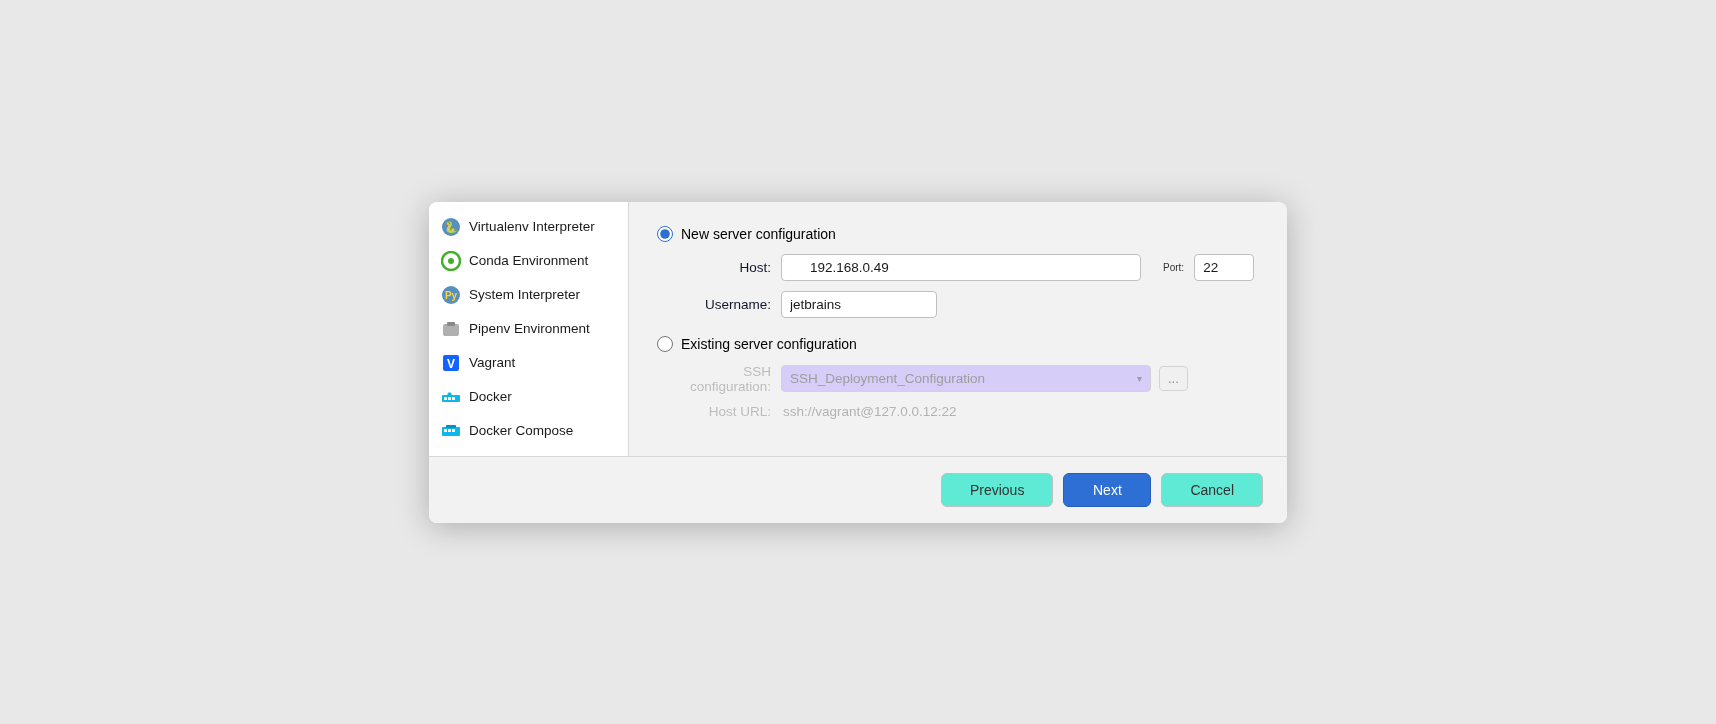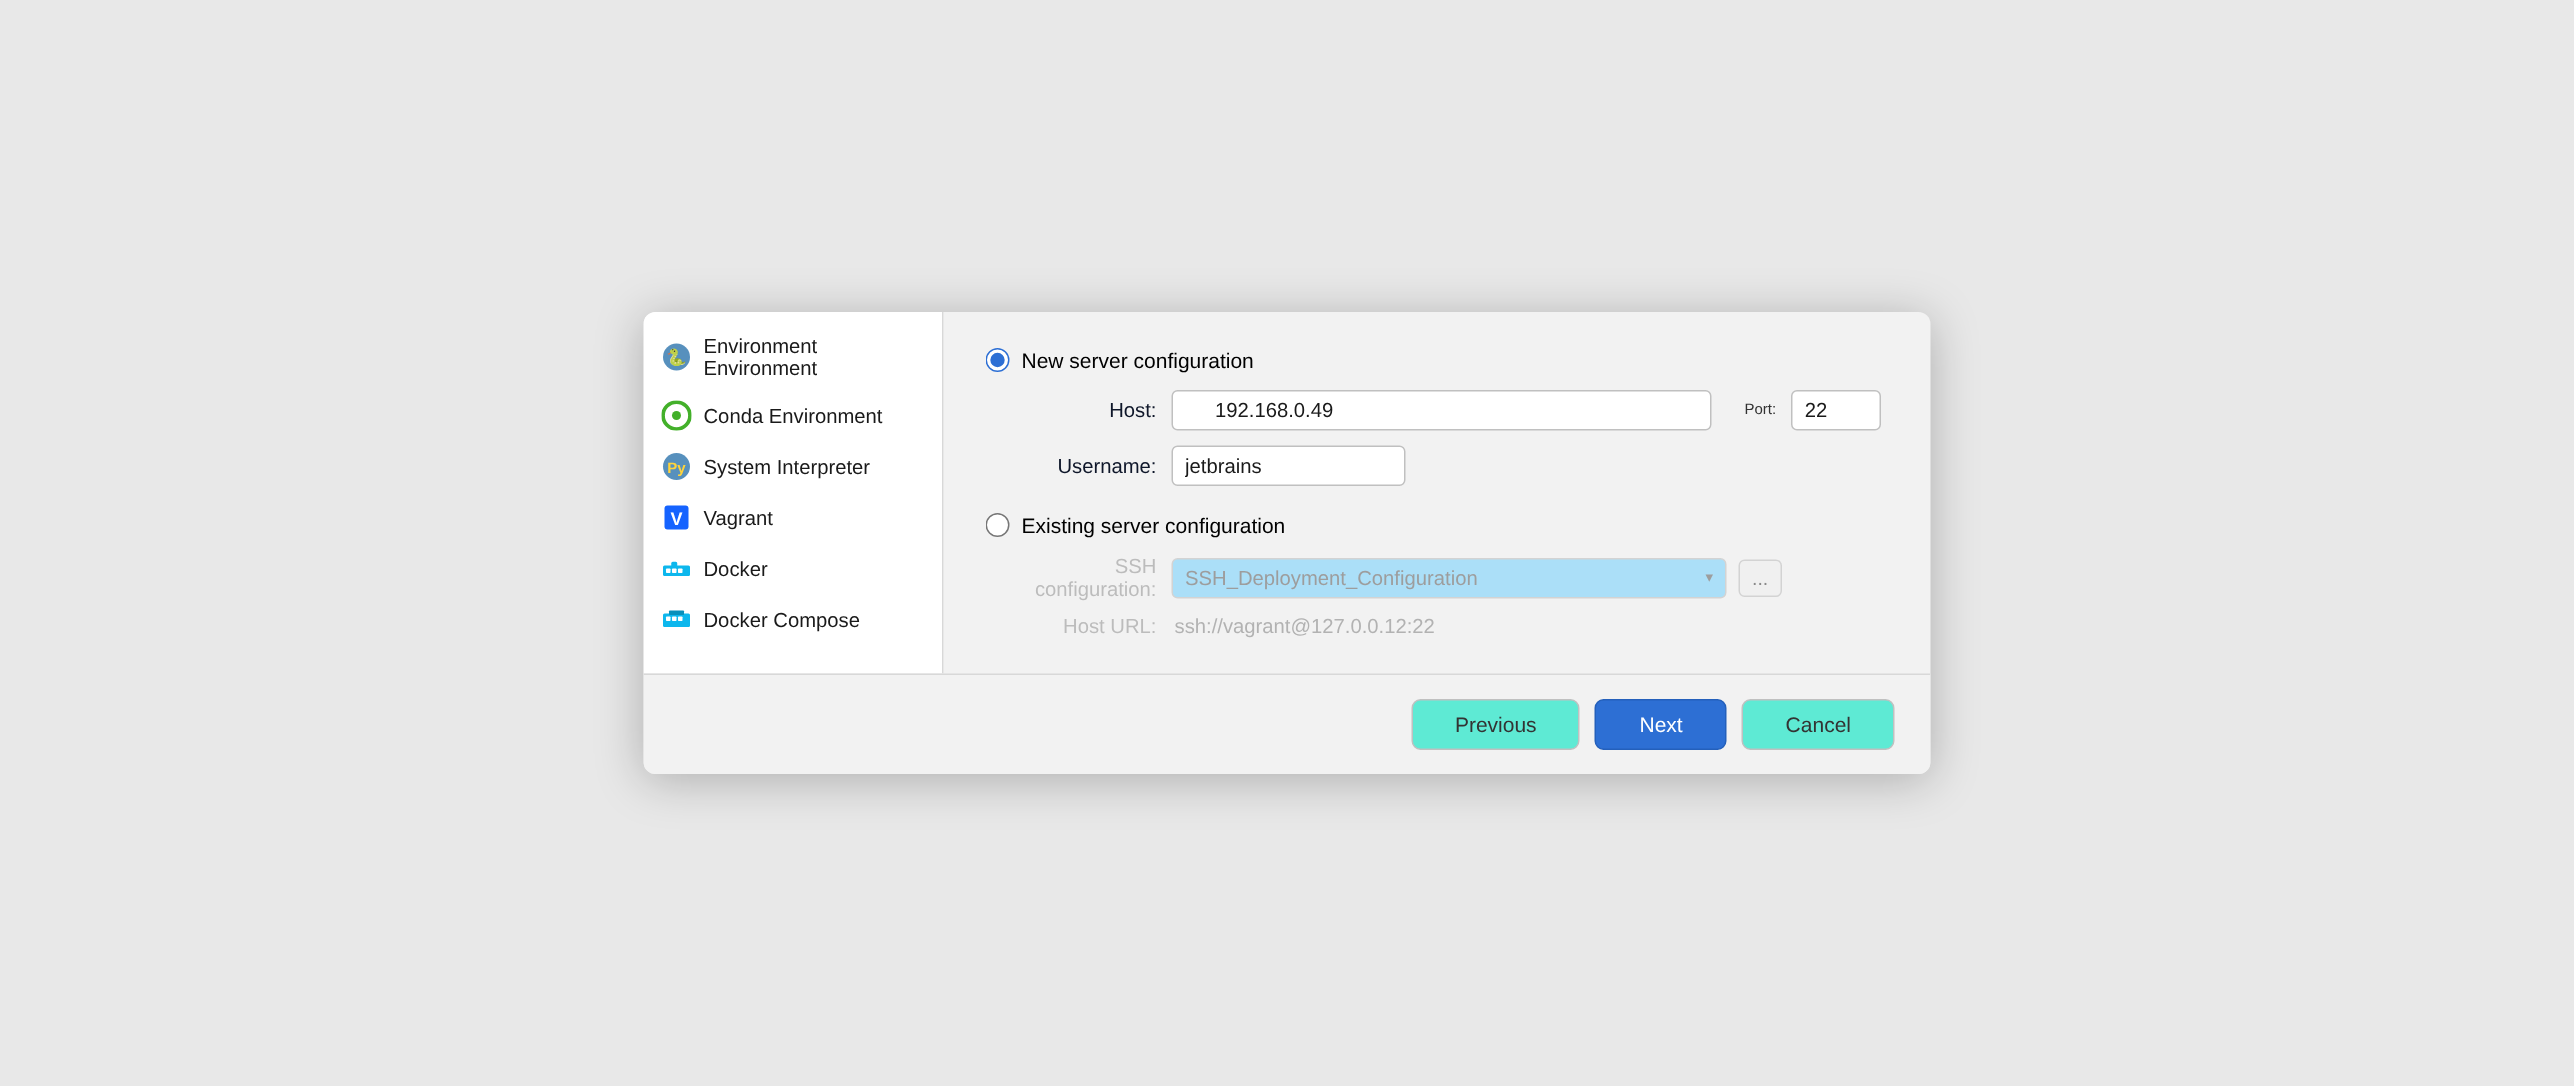--- a/index.html
+++ b/index.html
@@ -157,21 +157,21 @@
       align-items: center;
       gap: 8px;
     }
 
     .ssh-dropdown {
       width: 370px;
       border: 1px solid #c0c0c0;
       border-radius: 4px;
       padding: 5px 8px;
       font-size: 13.5px;
-      background: #7dd3fc;
+      background: #c4b5fd;
       color: #666;
       display: flex;
       align-items: center;
       justify-content: space-between;
     }
 
     .ssh-dropdown-text {
       flex: 1;
       color: #666;
     }
@@ -233,21 +233,21 @@
 
     <div class="sidebar">
 
       <div class="sidebar-item">
         <span class="icon">
           <svg width="20" height="20" viewBox="0 0 20 20">
             <circle cx="10" cy="10" r="9" fill="#4584b6" opacity="0.9"></circle>
             <text x="10" y="14" text-anchor="middle" font-size="11" fill="#ffd43b">🐍</text>
           </svg>
         </span>
-        <span>Environment Environment</span>
+        <span>Virtualenv Interpreter</span>
       </div>
 
       <div class="sidebar-item">
         <span class="icon">
           <svg width="20" height="20" viewBox="0 0 20 20">
             <circle cx="10" cy="10" r="9" fill="none" stroke="#43b02a" stroke-width="2.5"></circle>
             <circle cx="10" cy="10" r="3" fill="#43b02a"></circle>
           </svg>
         </span>
         <span>Conda Environment</span>
@@ -256,20 +256,29 @@
       <div class="sidebar-item">
         <span class="icon">
           <svg width="20" height="20" viewBox="0 0 20 20">
             <circle cx="10" cy="10" r="9" fill="#4584b6" opacity="0.9"></circle>
             <text x="10" y="14" text-anchor="middle" font-size="10" fill="#ffd43b" font-weight="bold">Py</text>
           </svg>
         </span>
         <span>System Interpreter</span>
       </div>
 
+      <div class="sidebar-item">
+        <span class="icon">
+          <svg width="20" height="20" viewBox="0 0 20 20">
+            <rect x="2" y="5" width="16" height="12" rx="2" fill="#b0b0b0"></rect>
+            <rect x="6" y="3" width="8" height="4" rx="1" fill="#888"></rect>
+          </svg>
+        </span>
+        <span>Pipenv Environment</span>
+      </div>
 
 
       <div class="sidebar-item">
         <span class="icon">
           <svg width="20" height="20" viewBox="0 0 20 20">
             <rect x="2" y="2" width="16" height="16" rx="2" fill="#1563ff"></rect>
             <text x="10" y="15" text-anchor="middle" font-size="12" fill="white" font-weight="bold">V</text>
           </svg>
         </span>
         <span>Vagrant</span>

